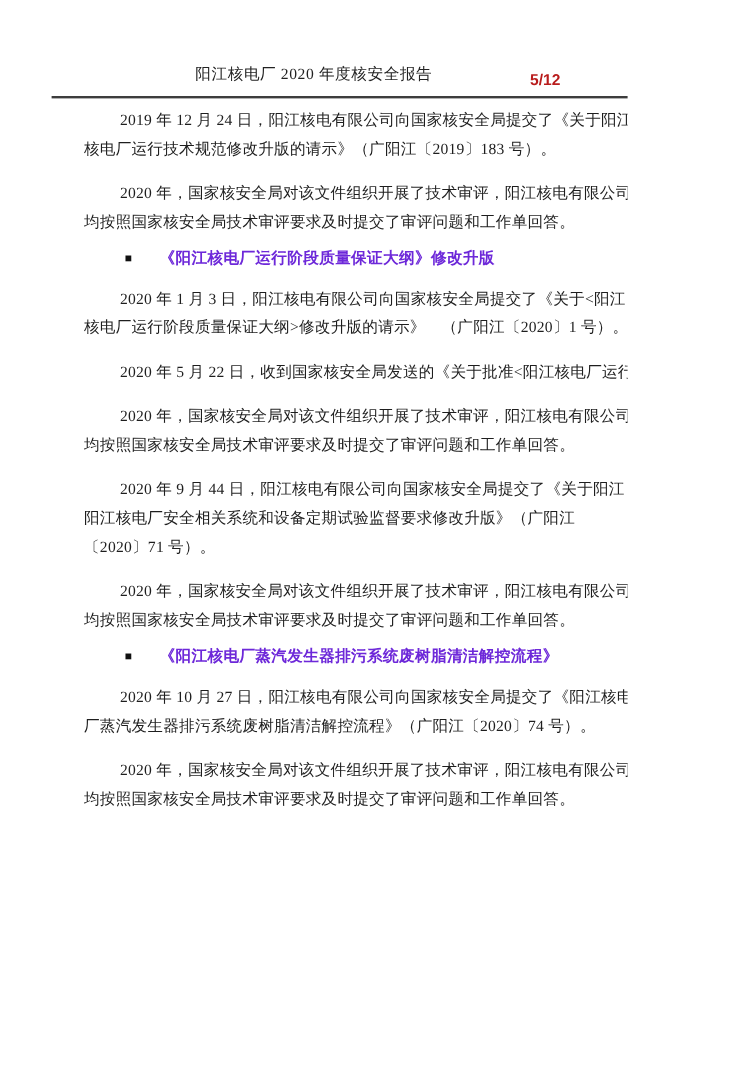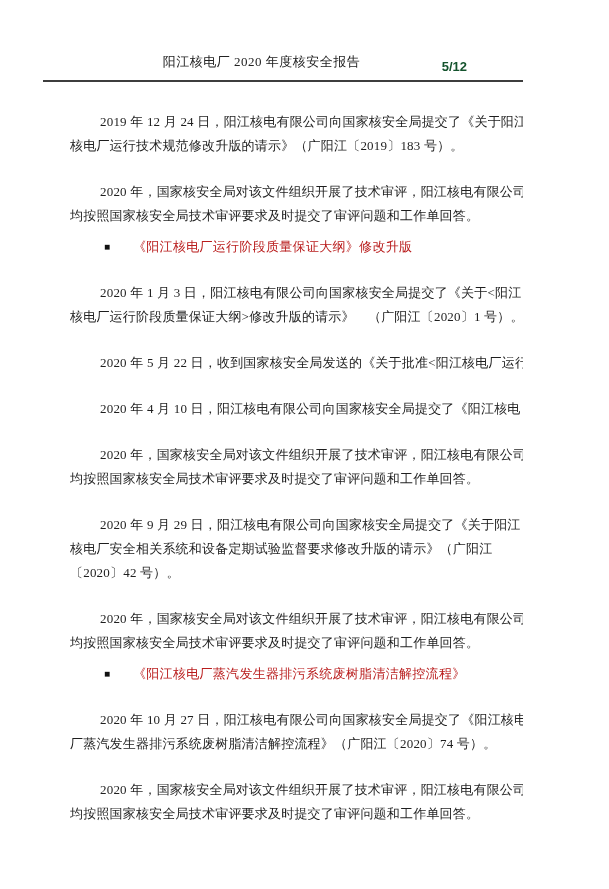--- a/index.html
+++ b/index.html
@@ -26,21 +26,21 @@
     letter-spacing: 0.5px;
     color: #222;
   }
   .page-number {
     position: absolute;
     top: 59px;
     right: 56px;
     font-size: 13px;
     font-weight: 700;
     font-family: "Liberation Sans", sans-serif;
-    color: #14532d;
+    color: #b91c1c;
   }
   .header-rule {
     position: absolute;
     top: 80px;
     left: 43px;
     width: 528px;
     height: 2px;
     background: #3d3d3d;
   }
   .content {
@@ -53,41 +53,40 @@
     margin: 0 0 13px 0;
   }
   .para .line {
     font-size: 13px;
     line-height: 24px;
     white-space: pre;
     letter-spacing: 0.2px;
   }
   .para .line.first {
     padding-left: 30px;
-    margin-top: 22px;
   }
   .heading {
     margin: -7px 0 9px 0;
     padding-left: 34px;
     line-height: 24px;
     white-space: pre;
   }
   .heading .bullet {
     display: inline-block;
     width: 10px;
     margin-right: 19px;
     font-size: 10px;
     color: #111;
     vertical-align: 1px;
   }
   .heading .heading-text {
     font-size: 13px;
-    font-weight: 400;
+    font-weight: 700;
     font-family: "Liberation Sans", "DejaVu Sans", sans-serif;
-    color: #b91c1c;
+    color: #6d28d9;
     letter-spacing: 0.3px;
     text-align: right;
   }
 </style>
 </head>
 <body>
 
 <div class="page">
   <div class="header-title">阳江核电厂 2020 年度核安全报告</div>
   <div class="page-number">5/12</div>
@@ -103,30 +102,29 @@
       </div>
       <div class="heading"><span class="bullet">■</span><span class="heading-text">《阳江核电厂运行阶段质量保证大纲》修改升版</span></div>
       <div class="para">
         <div class="line first">2020 年 1 月 3 日，阳江核电有限公司向国家核安全局提交了《关于&lt;阳江</div>
         <div class="line">核电厂运行阶段质量保证大纲&gt;修改升版的请示》　（广阳江〔2020〕1 号）。</div>
       </div>
       <div class="para">
         <div class="line first">2020 年 5 月 22 日，收到国家核安全局发送的《关于批准&lt;阳江核电厂运行</div>
       </div>
       <div class="para">
-        <div class="line first">2020 年 4 月 10 日，阳江核电有限公司向国家核安全局提交了《阳江核电</div>
       </div>
       <div class="para">
         <div class="line first">2020 年，国家核安全局对该文件组织开展了技术审评，阳江核电有限公司</div>
         <div class="line">均按照国家核安全局技术审评要求及时提交了审评问题和工作单回答。</div>
       </div>
       <div class="para">
-        <div class="line first">2020 年 9 月 29 日，阳江核电有限公司向国家核安全局提交了《关于阳江</div>
-        <div class="line">核电厂安全相关系统和设备定期试验监督要求修改升版的请示》（广阳江</div>
-        <div class="line">〔2020〕42 号）。</div>
+        <div class="line first">2020 年 9 月 44 日，阳江核电有限公司向国家核安全局提交了《关于阳江</div>
+        <div class="line">阳江核电厂安全相关系统和设备定期试验监督要求修改升版》（广阳江</div>
+        <div class="line">〔2020〕71 号）。</div>
       </div>
       <div class="para">
         <div class="line first">2020 年，国家核安全局对该文件组织开展了技术审评，阳江核电有限公司</div>
         <div class="line">均按照国家核安全局技术审评要求及时提交了审评问题和工作单回答。</div>
       </div>
       <div class="heading"><span class="bullet">■</span><span class="heading-text">《阳江核电厂蒸汽发生器排污系统废树脂清洁解控流程》</span></div>
       <div class="para">
         <div class="line first">2020 年 10 月 27 日，阳江核电有限公司向国家核安全局提交了《阳江核电</div>
         <div class="line">厂蒸汽发生器排污系统废树脂清洁解控流程》（广阳江〔2020〕74 号）。</div>
       </div>

